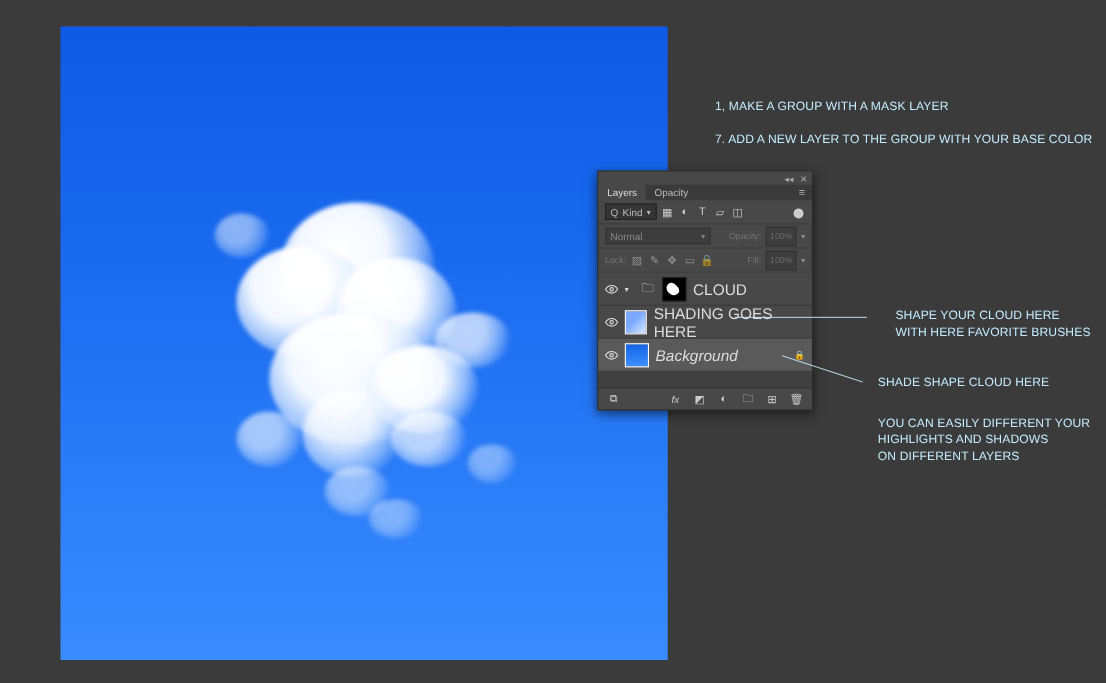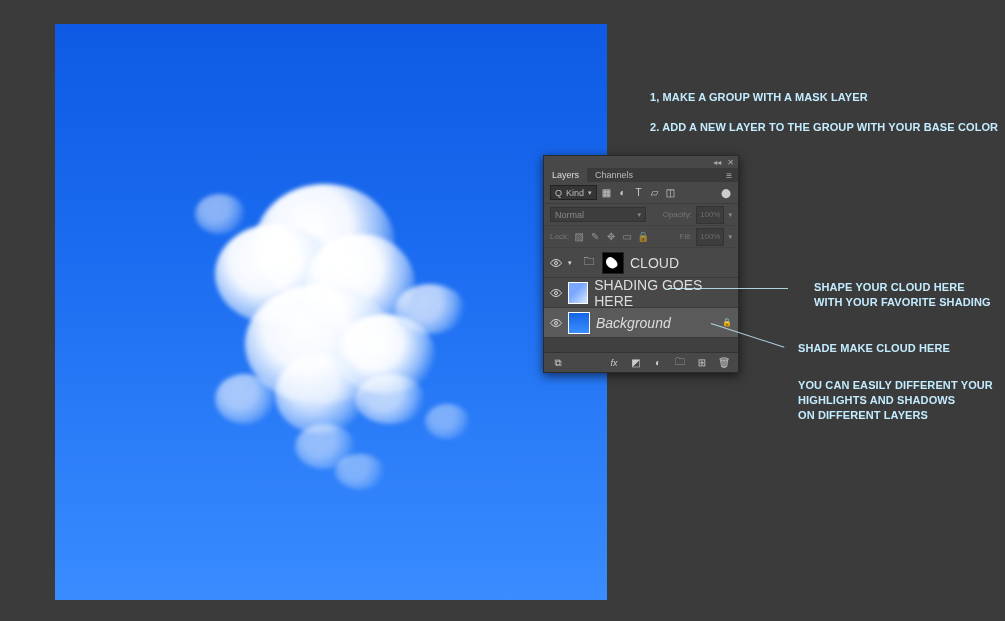--- a/index.html
+++ b/index.html
@@ -193,21 +193,21 @@
     height: 20px;
     justify-content: flex-end;
   }
   .panel-footer .ico { font-size: 10px; color: #ccc; cursor:pointer; }
   .panel-footer .link { margin-right: auto; }
 
   .annot {
     position: absolute;
     color: #c3ecff;
     font-size: 11px;
-    font-weight: bold;
+    font-weight: normal;
     line-height: 1.35;
     letter-spacing: 0.01em;
   }
   .line {
     position: absolute;
     height: 1px;
     background: #c3ecff;
     opacity: 0.85;
   }
 </style>
@@ -232,21 +232,21 @@
   </div>
 </div>
 
 <div class="panel">
   <div class="panel-top">
     <span>◂◂</span>
     <span>✕</span>
   </div>
   <div class="tabs">
     <div class="tab active">Layers</div>
-    <div class="tab">Channels</div>
+    <div class="tab">Opacity</div>
     <div class="menu-lines">≡</div>
   </div>
 
   <div class="row filter">
     <div class="sel">
       <span>Q</span>
       <span>Kind</span>
       <span class="caret">▾</span>
     </div>
     <span class="ico">▦</span>
@@ -330,28 +330,28 @@
     <span class="ico" style="font-style:italic;font-size:9px">fx</span>
     <span class="ico">◩</span>
     <span class="ico">◐</span>
     <span class="ico">🗀</span>
     <span class="ico">⊞</span>
     <span class="ico">🗑</span>
   </div>
 </div>
 
 <div class="annot" style="left:650px;top:90px">1, MAKE A GROUP WITH A MASK LAYER</div>
-<div class="annot" style="left:650px;top:120px">2. ADD A NEW LAYER TO THE GROUP WITH YOUR BASE COLOR</div>
+<div class="annot" style="left:650px;top:120px">7. ADD A NEW LAYER TO THE GROUP WITH YOUR BASE COLOR</div>
 
 <div class="line" style="left:668px;top:288px;width:120px"></div>
 <div class="annot" style="left:814px;top:280px">
   <span>SHAPE YOUR CLOUD HERE</span><br>
-  <span>WITH YOUR FAVORITE SHADING</span>
+  <span>WITH HERE FAVORITE BRUSHES</span>
 </div>
 
 <div class="line" style="left:711px;top:323px;width:77px;transform:rotate(18deg);transform-origin:left center"></div>
-<div class="annot" style="left:798px;top:341px">SHADE MAKE CLOUD HERE</div>
+<div class="annot" style="left:798px;top:341px">SHADE SHAPE CLOUD HERE</div>
 
 <div class="annot" style="left:798px;top:378px">
   <span>YOU CAN EASILY DIFFERENT YOUR</span><br>
   <span>HIGHLIGHTS AND SHADOWS</span><br>
   <span>ON DIFFERENT LAYERS</span>
 </div>
 
 </body></html>

